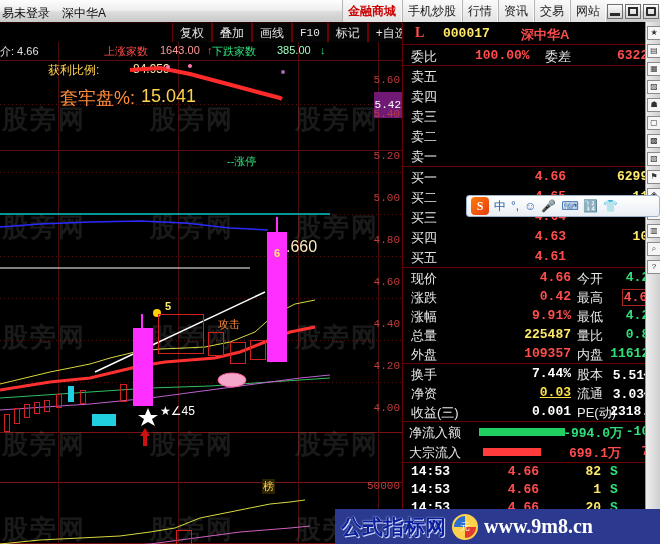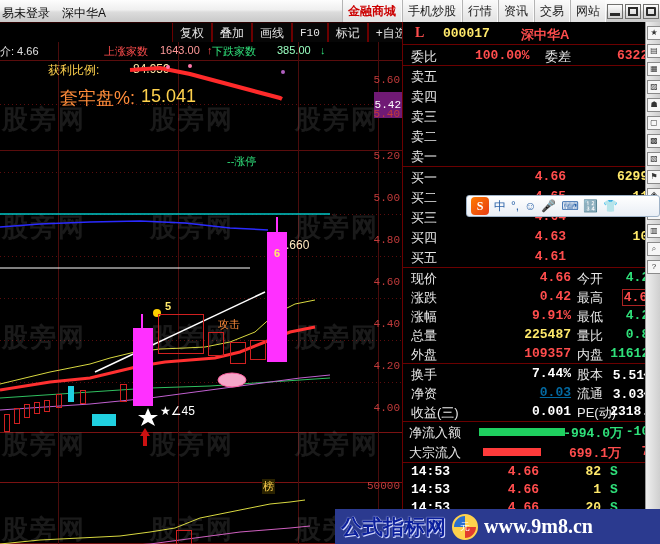--- a/index.html
+++ b/index.html
@@ -295,21 +295,21 @@
     <div class="kbar" style="left:276px;top:175px;width:2px;height:18px;background:#ff30ff;"></div>
     <div class="kbar" style="left:141px;top:272px;width:2px;height:16px;background:#ff30ff;"></div>
 
     <div class="kbar" style="left:176px;top:488px;width:16px;height:50px;border:1px solid #d02020;"></div>
 
     <div class="ann" style="left:227px;top:112px;color:#2fe07a;">--涨停</div>
     <div class="ann" style="left:274px;top:205px;color:#ffe96b;font-weight:bold;">6</div>
     <div class="ann" style="left:165px;top:258px;color:#ffe96b;font-weight:bold;">5</div>
     <div class="ann" style="left:218px;top:275px;color:#ff8c3a;">攻击</div>
     <div class="ann" style="left:160px;top:362px;color:#ffffff;font-size:12px;">★∠45</div>
-    <div class="ann" style="left:286px;top:196px;color:#ffe9c0;font-size:12px;">.660</div>
+    <div class="ann" style="left:286px;top:196px;color:#ffe9c0;font-size:16px;">.660</div>
     <div class="ann" style="left:262px;top:437px;color:#ffd24d;background:#2a2200;padding:0 1px;">榜</div>
 
     <div class="axisnum" style="top:32px;">5.60</div>
     <div class="axis-hi" style="right:0px;top:50px;">5.42</div>
     <div class="axisnum" style="top:66px;margin-left:36px;">5.40</div>
     <div class="axisnum" style="top:108px;">5.20</div>
     <div class="axisnum" style="top:150px;">5.00</div>
     <div class="axisnum" style="top:192px;">4.80</div>
     <div class="axisnum" style="top:234px;">4.60</div>
     <div class="axisnum" style="top:276px;">4.40</div>
@@ -423,21 +423,21 @@
     </div>
     <div class="sep"></div>
     <div class="dr">
       <span class="k1">换手</span>
       <span class="v1" style="color:#ffffff;">7.44%</span>
       <span class="k2">股本</span>
       <span class="v2" style="color:#ffffff;">5.51亿</span>
     </div>
     <div class="dr">
       <span class="k1">净资</span>
-      <span class="v1" style="color:#0369a1;text-decoration:underline;">0.03</span>
+      <span class="v1" style="color:#fde047;text-decoration:underline;">0.03</span>
       <span class="k2">流通</span>
       <span class="v2" style="color:#ffffff;">3.03亿</span>
     </div>
     <div class="dr">
       <span class="k1">收益(三)</span>
       <span class="v1" style="color:#ffffff;">0.001</span>
       <span class="k2">PE(动)</span>
       <span class="v2" style="color:#ffffff;">2318.8</span>
     </div>
 

